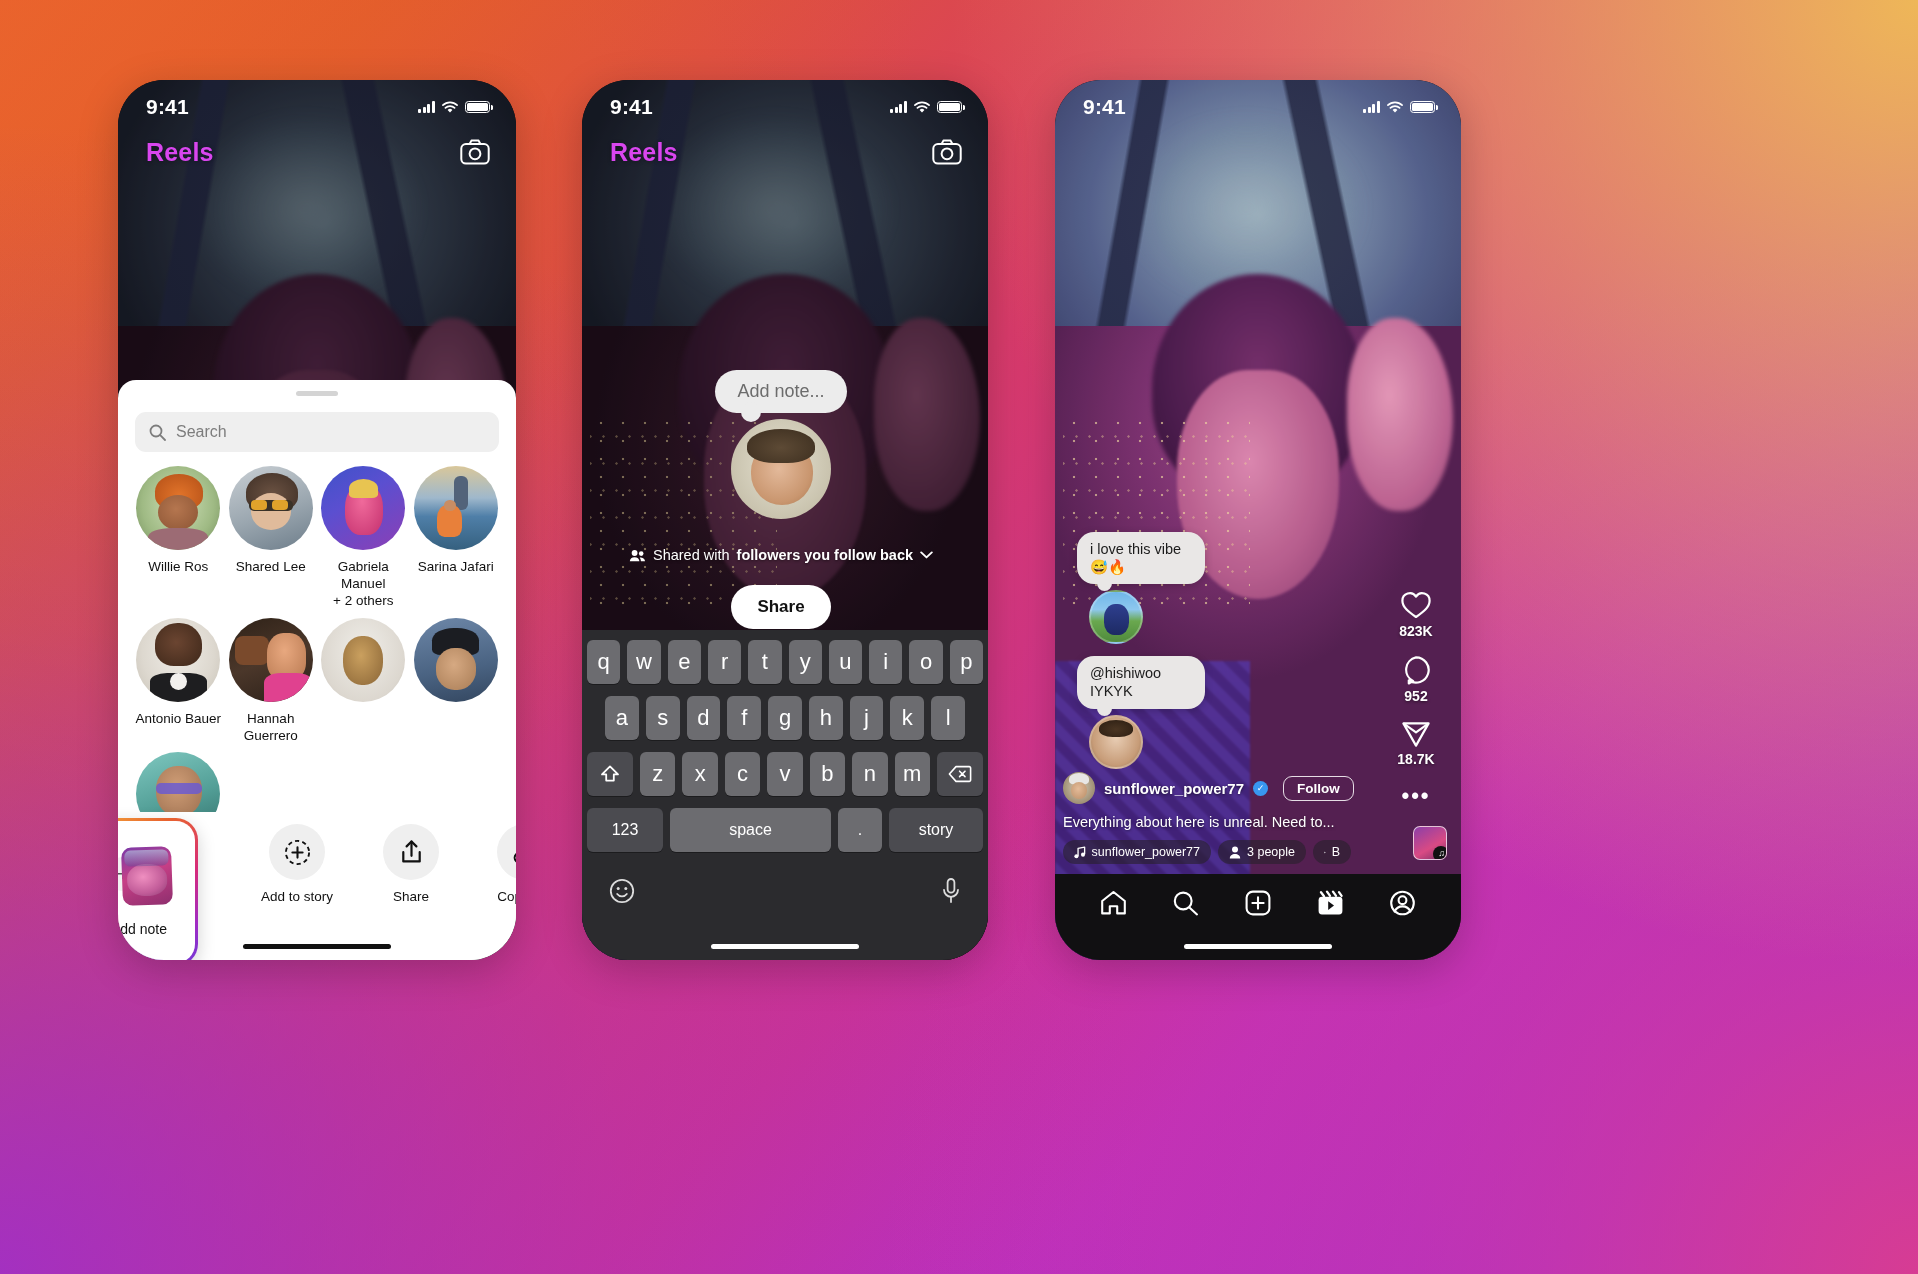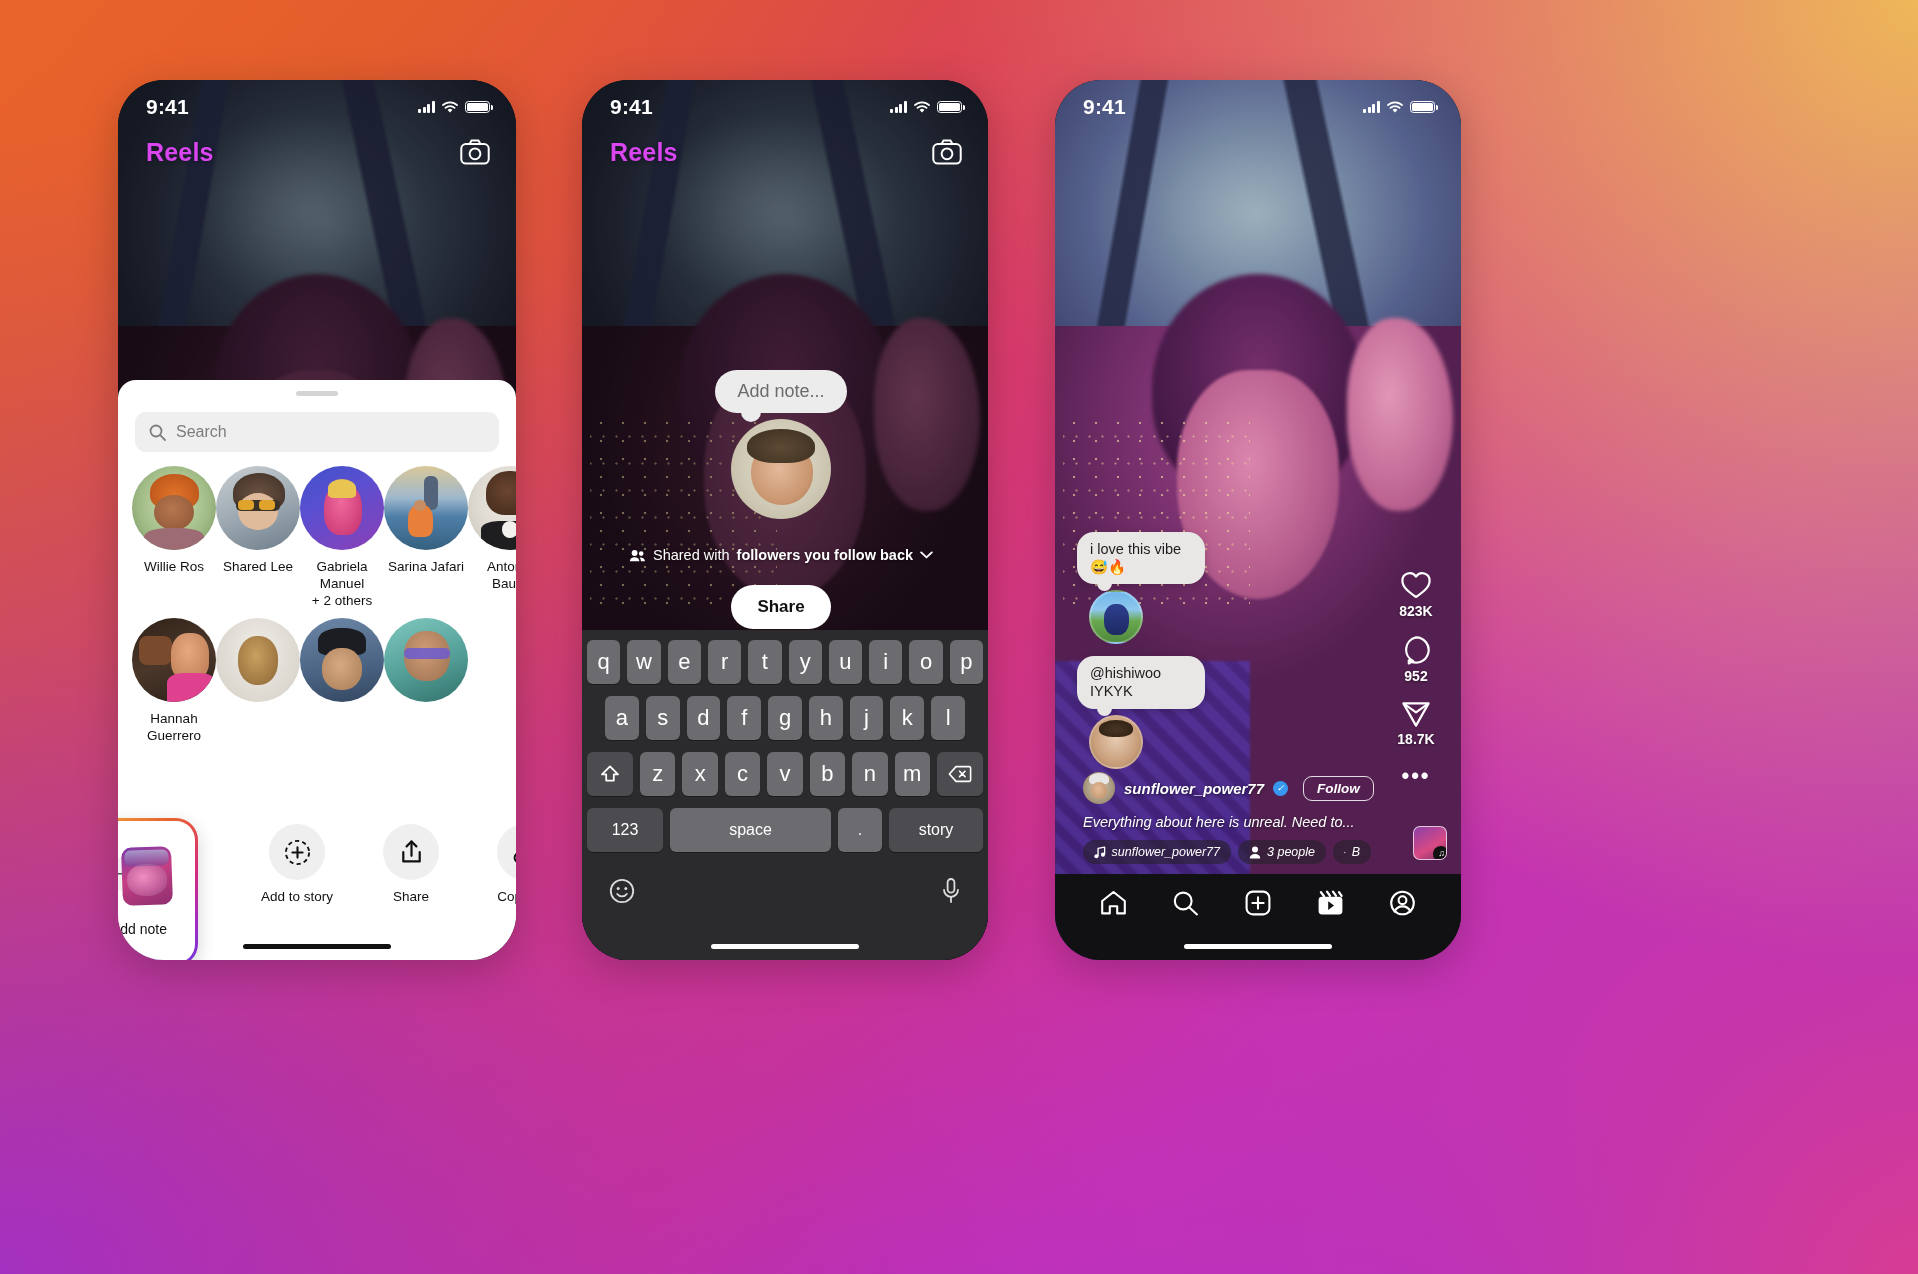--- a/index.html
+++ b/index.html
@@ -150,21 +150,21 @@
     background:#fff; border-radius: 18px 18px 0 0; z-index: 25; overflow:hidden;
   }
   .grabber { width: 42px; height: 5px; border-radius: 3px; background:#d4d4d4; margin: 11px auto 0; }
   .searchbar {
     margin: 16px 17px 0; height: 40px; background:#efefef; border-radius: 11px;
     display:flex; align-items:center; gap: 10px; padding: 0 14px;
   }
   .searchbar .ph { color:#7d7d7d; font-size: 16px; }
   .contacts {
     margin-top: 14px; padding: 0 14px;
-    display:grid; grid-template-columns: repeat(5, 1fr); row-gap: 8px;
+    display:grid; grid-template-columns: repeat(4, 1fr); row-gap: 8px;
   }
   .contact { display:flex; flex-direction:column; align-items:center; }
   .avatar { width: 84px; height: 84px; border-radius: 50%; overflow:hidden; position:relative; }
   .contact .cname {
     margin-top: 9px; font-size: 13.5px; color:#111; text-align:center; line-height: 1.25;
     max-width: 110px;
   }
   .contact .cname .sub { display:block; }
 
   .actionbar {
@@ -295,28 +295,28 @@
   .navatar {
     width: 54px; height: 54px; border-radius: 50%; margin: 6px 0 0 12px; overflow:hidden;
     border: 2px solid rgba(255,255,255,.25); position:relative;
   }
   .navatar.a1 { background: linear-gradient(180deg,#6fb6e8 0%, #8ec8ef 35%, #6aa84f 58%, #4f8a3c 100%); }
   .navatar.a1:after { content:''; position:absolute; left: 26%; top: 24%; width: 50%; height: 62%; border-radius:45% 45% 40% 40%; background: linear-gradient(180deg,#2e3f8f, #1d2a63); }
   .navatar.a2 { background: radial-gradient(ellipse at 50% 42%, #e8cdb4 0%, #c79c78 65%, #8d6a4b 100%); }
   .navatar.a2:after { content:''; position:absolute; left:16%; top:6%; width:68%; height:34%; border-radius:50% 50% 40% 40%; background: radial-gradient(ellipse at 50% 55%, #4a3522, #2a1d12); }
 
   .rail {
-    position:absolute; right: 14px; top: 490px; width: 62px; z-index: 24;
+    position:absolute; right: 14px; top: 510px; width: 62px; z-index: 24;
     display:flex; flex-direction:column; align-items:center; gap: 4px; color:#fff;
   }
   .rail .rbtn { display:flex; flex-direction:column; align-items:center; margin-bottom: 12px; }
   .rail .rcount { font-size: 14px; font-weight: 700; margin-top: 3px; text-shadow: 0 1px 3px rgba(0,0,0,.5); }
   .rail .dots { font-size: 22px; font-weight: 700; letter-spacing: 2px; line-height: 1; margin-top: 2px; }
 
-  .meta { position:absolute; left: 28px; right: 14px; bottom: 96px; z-index: 24; color:#fff;font-style:italic; }
+  .meta { position:absolute; left: 8px; right: 14px; bottom: 96px; z-index: 24; color:#fff; }
   .meta-row1 { display:flex; align-items:center; gap: 9px; }
   .meta-av {
     width: 32px; height: 32px; border-radius: 50%; overflow:hidden; flex:0 0 auto;
     background: radial-gradient(ellipse at 50% 48%, #d9cbb6 0%, #9e8f74 70%, #6c6148 100%);
     position: relative;
   }
   .meta-av:before { content:''; position:absolute; left:18%; top:4%; width:64%; height:36%; background:#e8e6e4; border-radius:50% 50% 35% 35%; }
   .meta-av:after  { content:''; position:absolute; left:24%; top:32%; width:52%; height:52%; background: radial-gradient(ellipse at 45% 40%, #e4bb99, #b98d67); border-radius:50%; }
   .meta-user { font-size: 15px; font-weight: 700; text-shadow: 0 1px 3px rgba(0,0,0,.55); }
   .verified {

